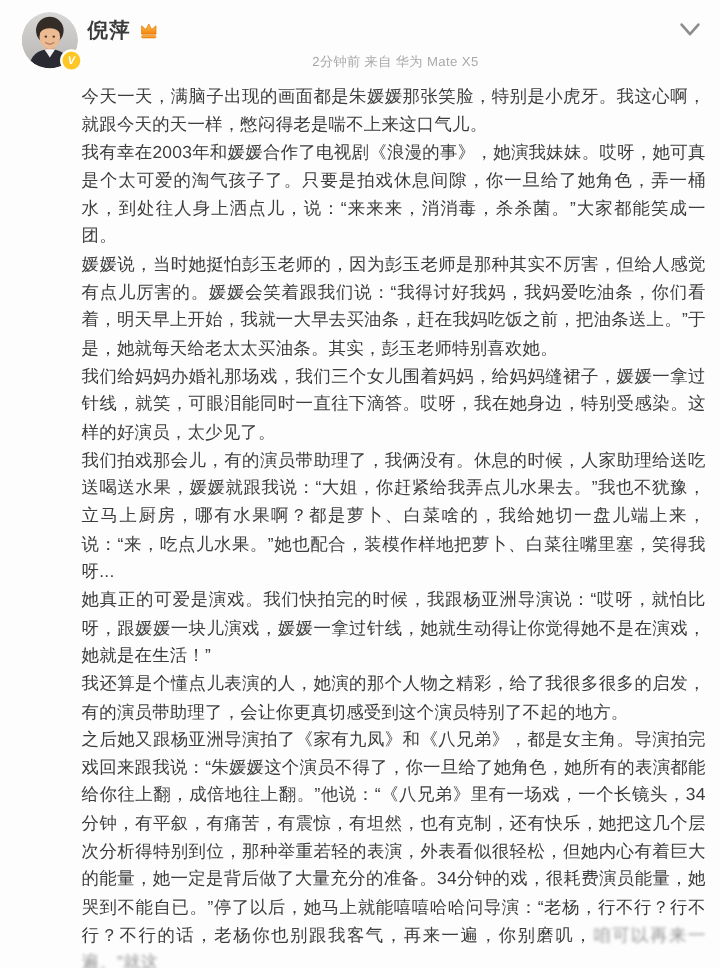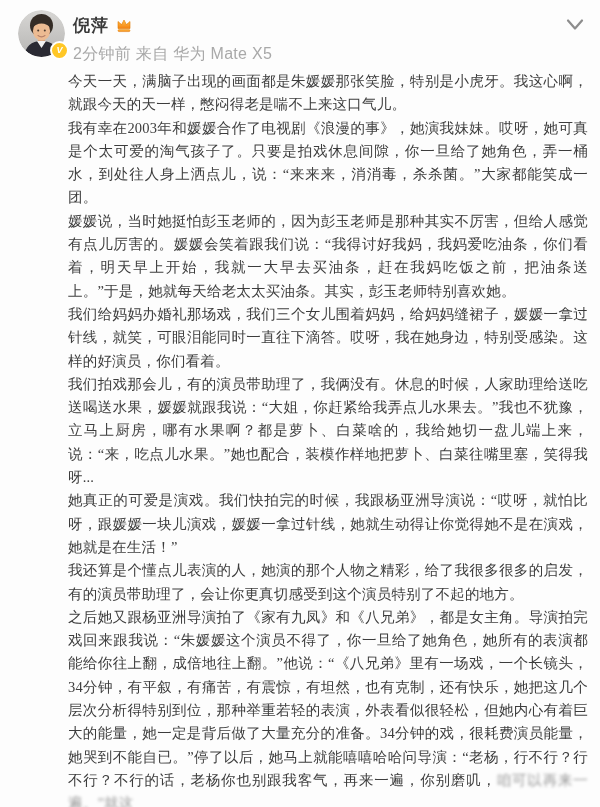--- a/index.html
+++ b/index.html
@@ -16,29 +16,29 @@
   .v-badge{
     position:absolute;right:-4px;bottom:-3px;width:15px;height:15px;
     background:#ffc726;border:2px solid #fff;border-radius:50%;
     color:#fff;font-size:9px;font-weight:bold;font-style:italic;
     display:flex;align-items:center;justify-content:center;line-height:1;
   }
   .hgroup{margin-left:55px;padding-top:4px;}
   .name-row{display:flex;align-items:center;gap:7px;}
   .author-name{font-size:17px;font-weight:600;color:#3a3a3a;letter-spacing:1px;cursor:pointer;}
   .crown{display:block;}
-  .meta{margin-top:7px;font-size:16px;color:#a9a9a9;letter-spacing:.3px;}
+  .meta{margin-top:7px;font-size:11px;color:#a9a9a9;letter-spacing:.3px;text-align:center;}
   .chevron{position:absolute;right:2px;top:8px;cursor:pointer;}
   
   .content{
     position:absolute;top:70px;left:68px;width:520px;
     font-size:14.5px;line-height:23.3px;color:#3d3d3d;
     text-align:justify;letter-spacing:.2px;
   }
-  .content p{margin:0;padding:0;font-family:Liberation Serif, serif;}
+  .content p{margin:0;padding:0;}
   .blurred{filter:blur(1.4px);opacity:.55;}
 </style>
 </head>
 <body>
 
 <div class="screen">
 
   <header class="post-header">
 
     <div class="avatar-wrap">
@@ -88,21 +88,21 @@
     <svg class="chevron" width="18" height="13" viewBox="0 0 18 13">
       <polyline points="2,2.5 9,10.5 16,2.5" fill="none" stroke="#8d8d8d" stroke-width="2.2" stroke-linecap="round" stroke-linejoin="round"></polyline>
     </svg>
 
   </header>
 
   <main class="content">
     <p>今天一天，满脑子出现的画面都是朱媛媛那张笑脸，特别是小虎牙。我这心啊，就跟今天的天一样，憋闷得老是喘不上来这口气儿。</p>
     <p>我有幸在2003年和媛媛合作了电视剧《浪漫的事》，她演我妹妹。哎呀，她可真是个太可爱的淘气孩子了。只要是拍戏休息间隙，你一旦给了她角色，弄一桶水，到处往人身上洒点儿，说：“来来来，消消毒，杀杀菌。”大家都能笑成一团。</p>
     <p>媛媛说，当时她挺怕彭玉老师的，因为彭玉老师是那种其实不厉害，但给人感觉有点儿厉害的。媛媛会笑着跟我们说：“我得讨好我妈，我妈爱吃油条，你们看着，明天早上开始，我就一大早去买油条，赶在我妈吃饭之前，把油条送上。”于是，她就每天给老太太买油条。其实，彭玉老师特别喜欢她。</p>
-    <p>我们给妈妈办婚礼那场戏，我们三个女儿围着妈妈，给妈妈缝裙子，媛媛一拿过针线，就笑，可眼泪能同时一直往下滴答。哎呀，我在她身边，特别受感染。这样的好演员，你们看着。</p>
+    <p>我们给妈妈办婚礼那场戏，我们三个女儿围着妈妈，给妈妈缝裙子，媛媛一拿过针线，就笑，可眼泪能同时一直往下滴答。哎呀，我在她身边，特别受感染。这样的好演员，太少见了。</p>
     <p>我们拍戏那会儿，有的演员带助理了，我俩没有。休息的时候，人家助理给送吃送喝送水果，媛媛就跟我说：“大姐，你赶紧给我弄点儿水果去。”我也不犹豫，立马上厨房，哪有水果啊？都是萝卜、白菜啥的，我给她切一盘儿端上来，说：“来，吃点儿水果。”她也配合，装模作样地把萝卜、白菜往嘴里塞，笑得我呀...</p>
     <p>她真正的可爱是演戏。我们快拍完的时候，我跟杨亚洲导演说：“哎呀，就怕比呀，跟媛媛一块儿演戏，媛媛一拿过针线，她就生动得让你觉得她不是在演戏，她就是在生活！”</p>
     <p>我还算是个懂点儿表演的人，她演的那个人物之精彩，给了我很多很多的启发，有的演员带助理了，会让你更真切感受到这个演员特别了不起的地方。</p>
     <p>
       <span>之后她又跟杨亚洲导演拍了《家有九凤》和《八兄弟》，都是女主角。导演拍完戏回来跟我说：“朱媛媛这个演员不得了，你一旦给了她角色，她所有的表演都能给你往上翻，成倍地往上翻。”他说：“《八兄弟》里有一场戏，一个长镜头，34分钟，有平叙，有痛苦，有震惊，有坦然，也有克制，还有快乐，她把这几个层次分析得特别到位，那种举重若轻的表演，外表看似很轻松，但她内心有着巨大的能量，她一定是背后做了大量充分的准备。34分钟的戏，很耗费演员能量，她哭到不能自已。”停了以后，她马上就能嘻嘻哈哈问导演：“老杨，行不行？行不行？不行的话，老杨你也别跟我客气，再来一遍，你别磨叽，</span><span class="blurred">咱可以再来一遍。”就这</span>
     </p>
   </main>
 
 </div>
 

